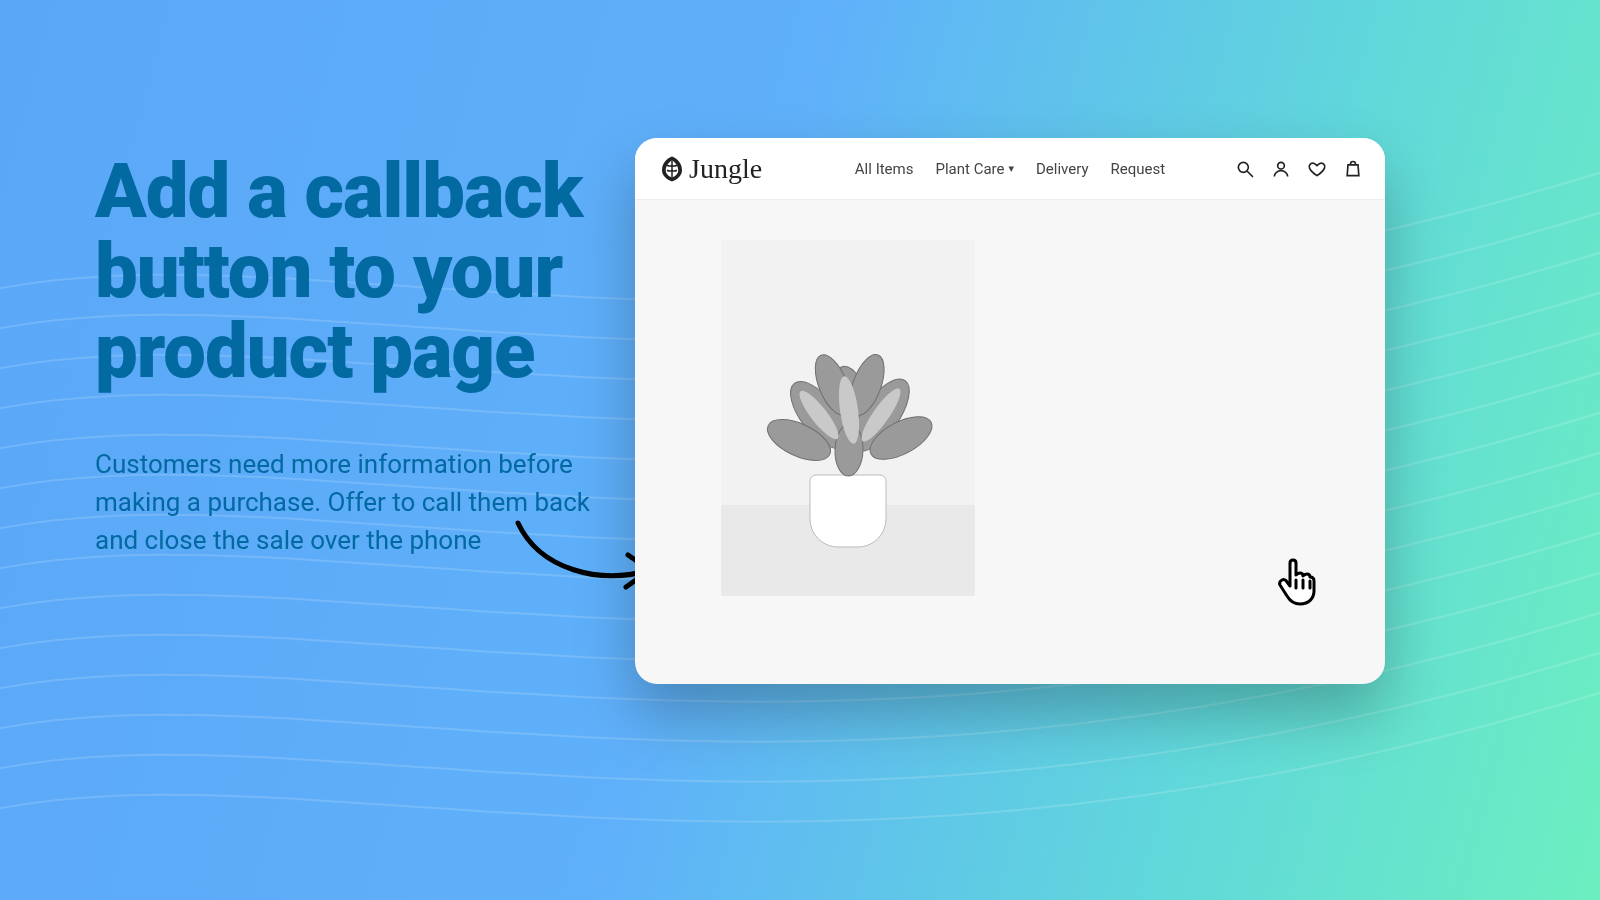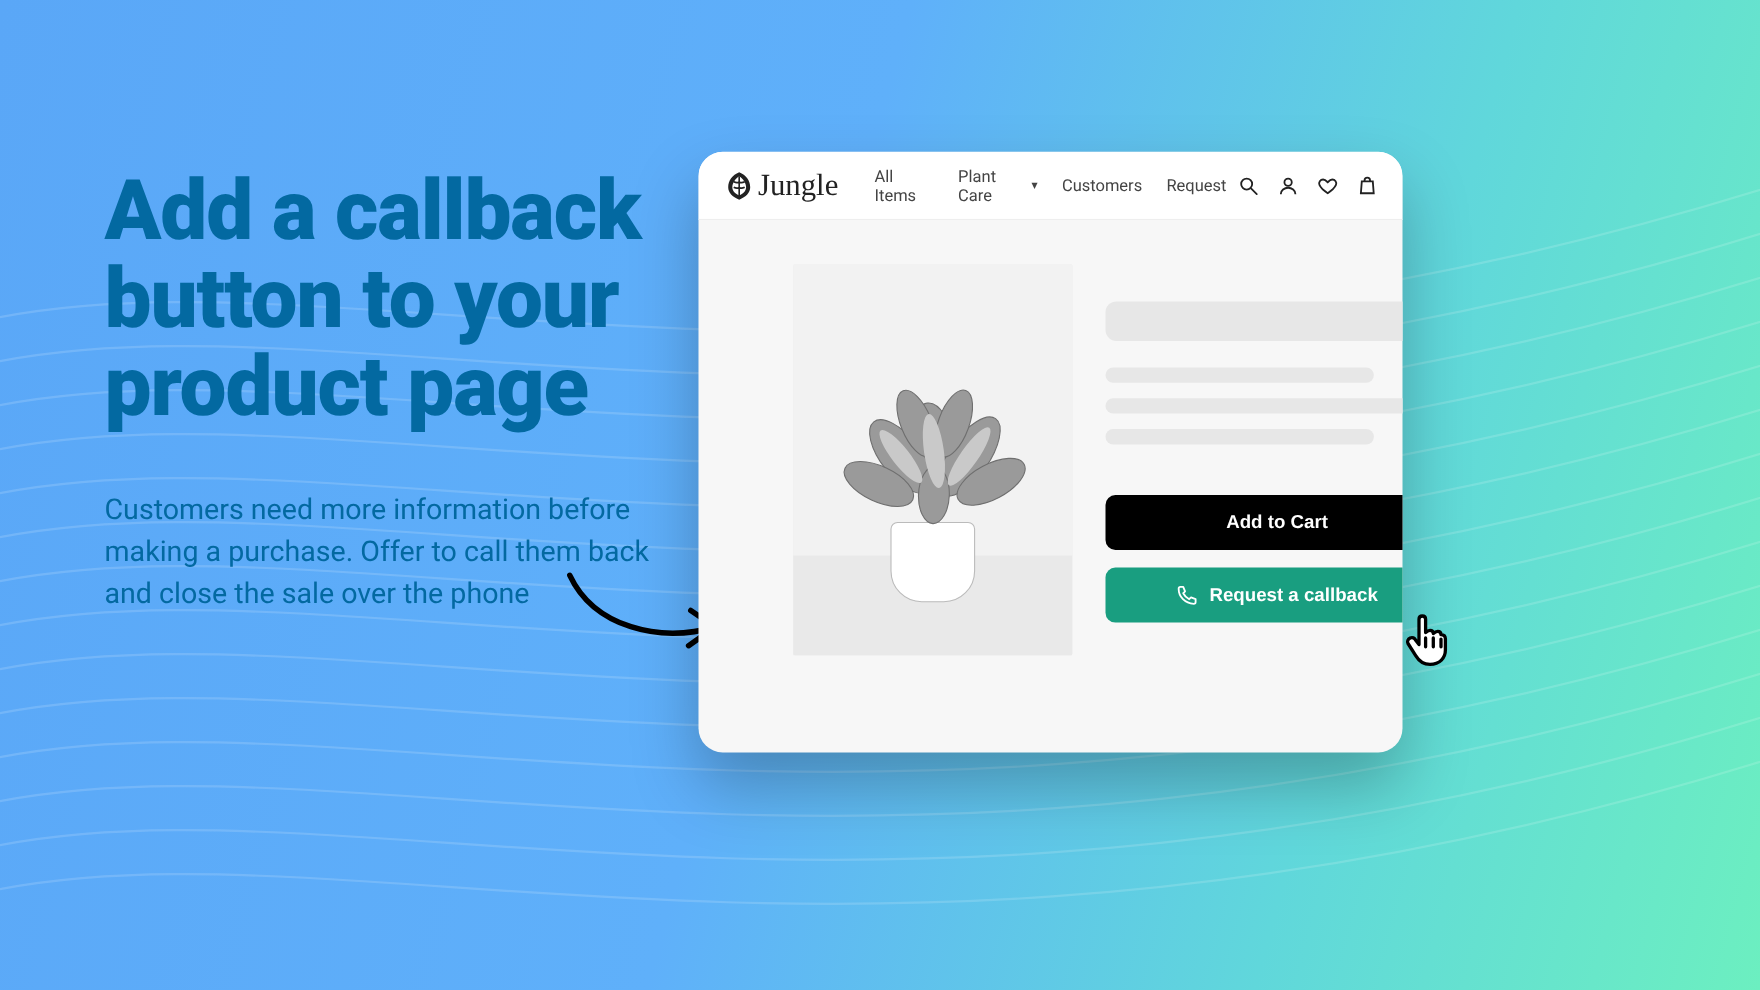--- a/index.html
+++ b/index.html
@@ -12,21 +12,21 @@
       position:absolute; inset:0; pointer-events:none; opacity:.15;
     }
     
     .copy { position:absolute; left:95px; top:152px; width:530px; color:#0369a1; }
     .copy h1 { font-size:76px; line-height:1.05; font-weight:900; letter-spacing:-1px; margin-bottom:55px; }
     .copy p  { font-size:26px; line-height:1.45; font-weight:400; }
     
     .arrow { position:absolute; left:510px; top:515px; }
     
     .window {
-      position:absolute; left:635px; top:138px; width:640px; height:546px;
+      position:absolute; left:635px; top:138px; width:750px; height:546px;
       background:#f7f7f7; border-radius:22px;
       box-shadow:0 30px 60px rgba(0,0,0,.25);
       overflow:hidden;
     }
     .topbar {
       display:flex; align-items:center; height:62px; padding:0 22px;
       background:#fff; border-bottom:1px solid #eee;
     }
     .brand { display:flex; align-items:center; gap:2px; }
     .brand-name { font-family:Georgia,'Times New Roman',serif; font-size:28px; color:#222; }
@@ -89,21 +89,21 @@
         <path stroke="#222" stroke-width="1.2" fill="none" d="M12 5v15M8 9c2 1 3 1 4 0M16 9c-2 1-3 1-4 0M8 13c2 1 3 1 4 0M16 13c-2 1-3 1-4 0"></path>
       </svg>
       <span class="brand-name">Jungle</span>
     </div>
     <div class="nav">
       <span class="nav-item">All Items</span>
       <span class="nav-item">
         <span>Plant Care</span>
         <span class="chev">▾</span>
       </span>
-      <span class="nav-item">Customers</span>
+      <span class="nav-item">Delivery</span>
       <span class="nav-item">Request</span>
     </div>
     <div class="icons">
       <svg viewBox="0 0 24 24">
           <circle cx="10" cy="10" r="6" stroke="#222" stroke-width="2" fill="none"></circle>
           <line x1="15" y1="15" x2="21" y2="21" stroke="#222" stroke-width="2" stroke-linecap="round"></line>
         </svg>
       <svg viewBox="0 0 24 24">
           <circle cx="12" cy="8" r="4" stroke="#222" stroke-width="2" fill="none"></circle>
           <path d="M4 21c0-4 4-7 8-7s8 3 8 7" stroke="#222" stroke-width="2" fill="none"></path>
@@ -138,35 +138,19 @@
           <ellipse cx="128" cy="210" rx="14" ry="26" transform="rotate(2 128 210)"></ellipse>
         </g>
         <g fill="#c9c9c9">
           <ellipse cx="128" cy="170" rx="9" ry="34" transform="rotate(-8 128 170)"></ellipse>
           <ellipse cx="98" cy="175" rx="8" ry="30" transform="rotate(-38 98 175)"></ellipse>
           <ellipse cx="160" cy="175" rx="8" ry="32" transform="rotate(35 160 175)"></ellipse>
         </g>
       </svg>
     </div>
 
-    <div class="product-info">
-      <div class="ph ph1"></div>
-      <div class="ph ph2"></div>
-      <div class="ph ph3"></div>
-      <div class="ph ph4"></div>
-
-      <button class="btn btn-cart">
-        <span>Add to Cart</span>
-      </button>
-      <button class="btn btn-callback">
-        <svg width="20" height="20" viewBox="0 0 24 24">
-          <path d="M5 3h3l2 5-2 2c1.5 3 3.5 5 6.5 6.5l2-2 5 2v3c0 1-1 2-2 2C10 21 3 14 3 5c0-1 1-2 2-2z" fill="none" stroke="#fff" stroke-width="2" stroke-linejoin="round"></path>
-        </svg>
-        <span>Request a callback</span>
-      </button>
-    </div>
   </div>
 </div>
 
 <svg class="cursor-hand" width="48" height="52" viewBox="0 0 48 52">
   <path d="M18 4c2 0 3 1 3 3v12c1-1 2-2 4-2s3 1 3 3c1-1 2-2 4-2s3 1 3 3c1 0 4 0 4 4v10c0 7-5 13-14 13-6 0-10-3-13-8l-7-11c-1-2 0-4 2-5s4 0 5 2l3 4V7c0-2 1-3 3-3z" fill="#fff" stroke="#000" stroke-width="3" stroke-linejoin="round"></path>
   <path d="M21 24v8M28 24v8M35 25v7" stroke="#000" stroke-width="3" stroke-linecap="round"></path>
 </svg>
 
 </body></html>

